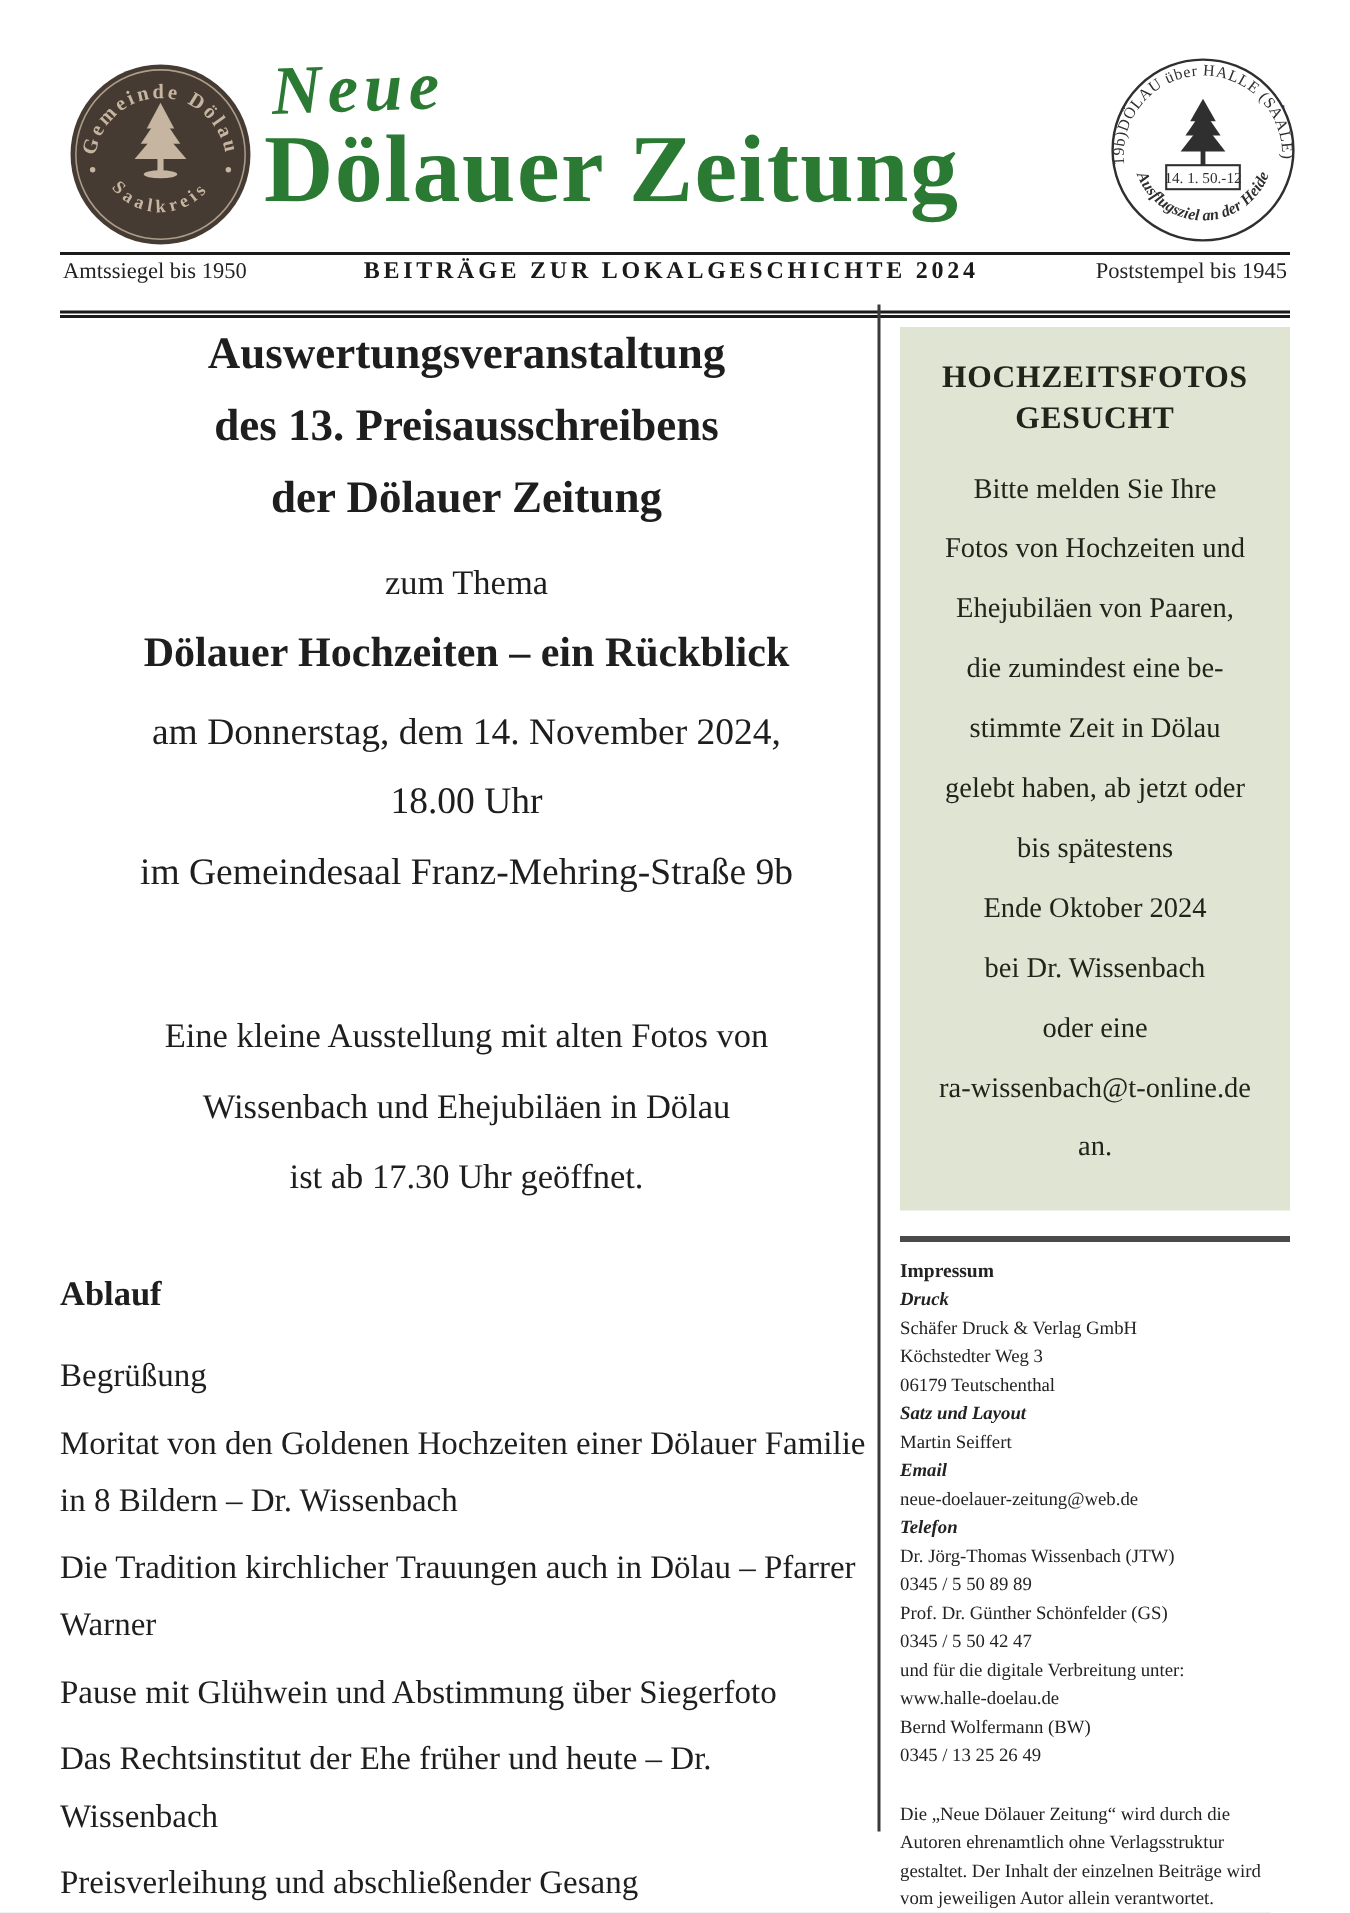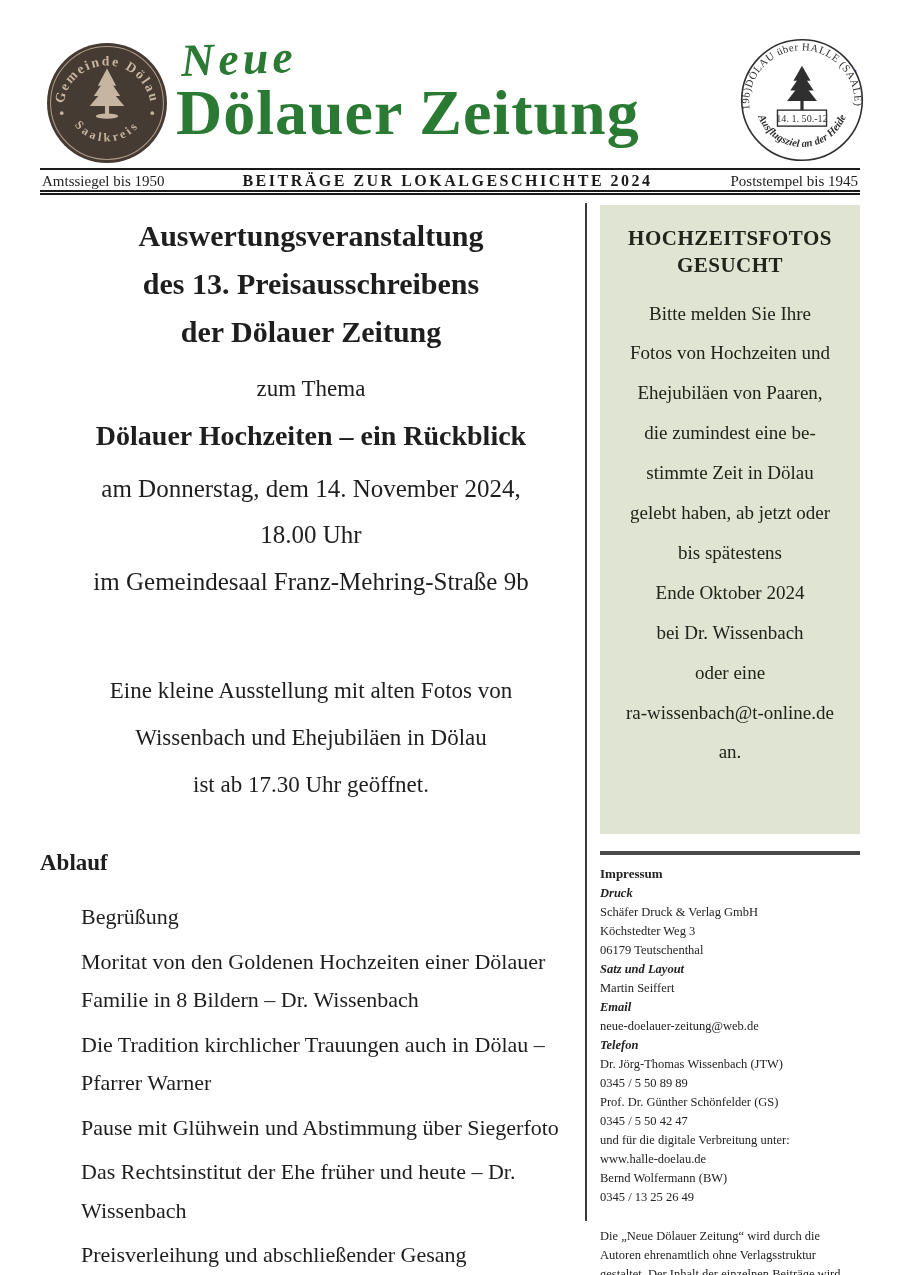--- a/index.html
+++ b/index.html
@@ -23,43 +23,43 @@
   .masthead-title {
     font-size:64px; font-weight:bold; letter-spacing:1px; line-height:1.0; margin-top:-6px;
     white-space:nowrap;
   }
 
   .header-bar {
     position:absolute; left:40px; top:168px; width:820px;
     border-top:2px solid #1a1a1a; border-bottom:5px double #1a1a1a;
   }
   .header-bar-inner {
-    display:flex; justify-content:space-between; align-items:baseline; padding:2px 2px 0 2px;
+    display:flex; justify-content:space-between; align-items:baseline; padding:2px 2px 17px 2px;
   }
   .bar-caption { font-size:15px; color:#222; }
   .bar-center { font-size:16px; font-weight:bold; letter-spacing:2.5px; color:#1a1a1a; }
 
   
   .main-col { position:absolute; left:40px; top:212px; width:542px; text-align:center; }
   .article-title { font-size:30px; font-weight:bold; line-height:1.6; }
   .article-subtitle { font-size:23px; margin-top:20px; }
   .article-theme { font-size:28px; font-weight:bold; margin-top:18px;font-family:Liberation Serif, serif; }
   .article-when { font-size:25px; font-weight:normal; line-height:1.85; margin-top:14px; }
   .article-exhibition { font-size:23px; line-height:2.05; margin-top:62px; }
   .agenda-heading { font-size:23px; font-weight:bold; text-align:left; margin-top:42px; }
-  .agenda { text-align:left; margin-top:22px;margin-left:41px; }
+  .agenda { text-align:left; margin-top:22px; }
   .agenda-item { font-size:22px; line-height:1.75; margin:6px 0; }
 
   
   .v-divider { position:absolute; left:585px; top:203px; height:1018px; border-left:2px solid #3a3a3a; }
 
   
   .sidebar { position:absolute; left:600px; top:205px; width:260px; }
   .notice-box {
-    background:#dfe5d2; padding:20px 8px 62px 8px; text-align:center; color:#20251c;
+    background:#dfe5d2; padding:20px 8px 22px 8px; text-align:center; color:#20251c;margin-top:13px;
   }
   .notice-title { font-size:21px; font-weight:bold; line-height:1.3; letter-spacing:0.5px; }
   .notice-body { font-size:19px; line-height:2.1; margin-top:14px; }
 
   .impressum-rule { border-top:4px solid #4a4a4a; margin-top:17px; }
   .impressum { margin-top:9px; font-size:12.5px; line-height:1.52; color:#222; text-align:left; }
   .impressum-heading { font-weight:bold; font-size:13px; margin-bottom:0; }
   .imp-label { font-weight:bold; font-style:italic; }
   .disclaimer { margin-top:20px; font-size:12.5px; line-height:1.5; color:#222; width:248px; }
 </style>

